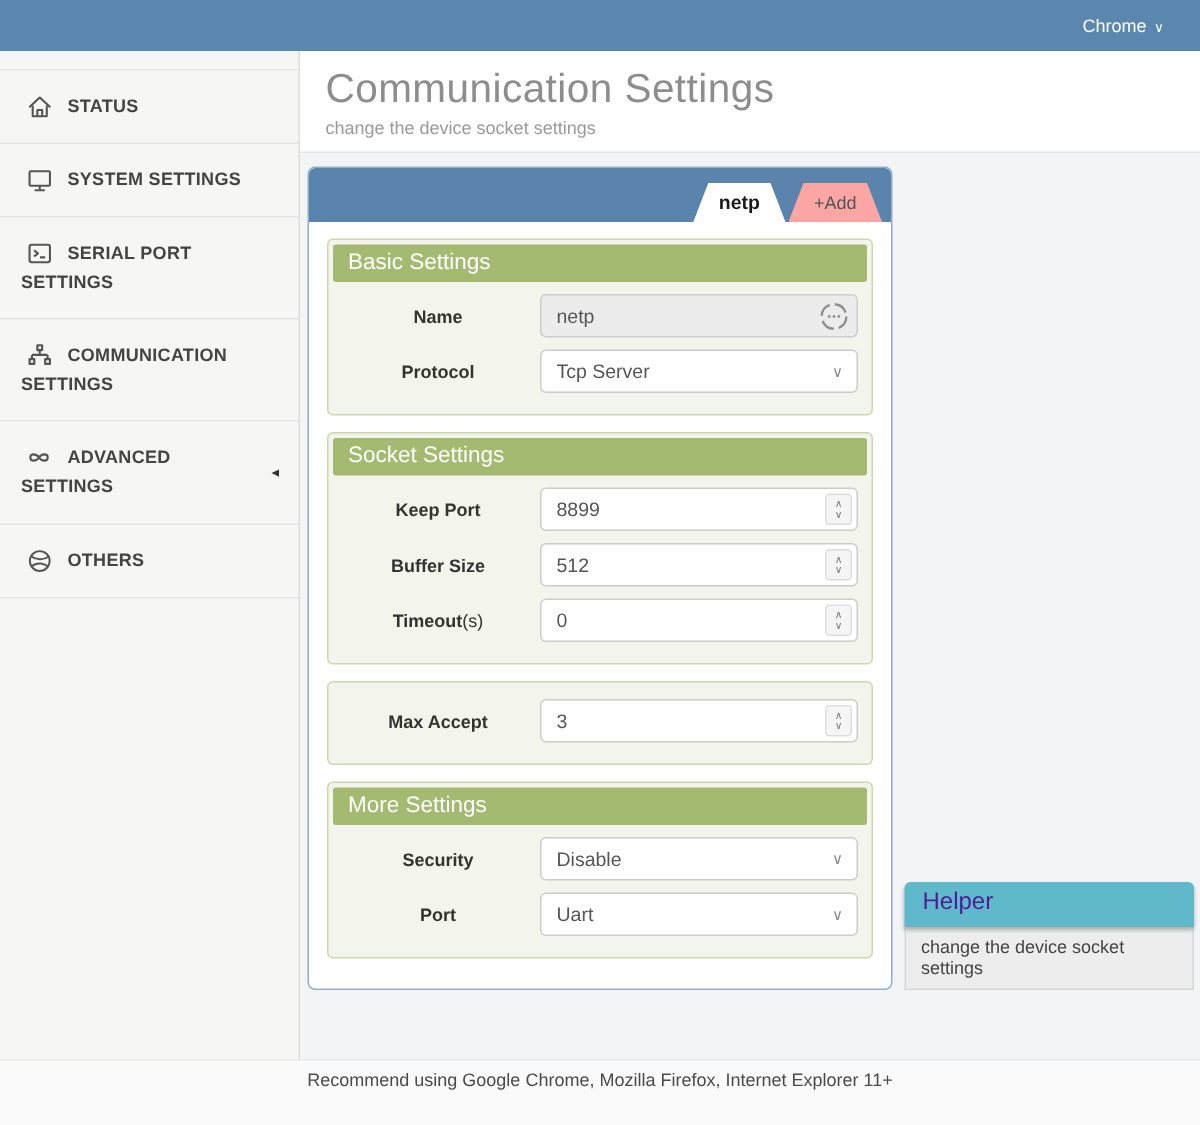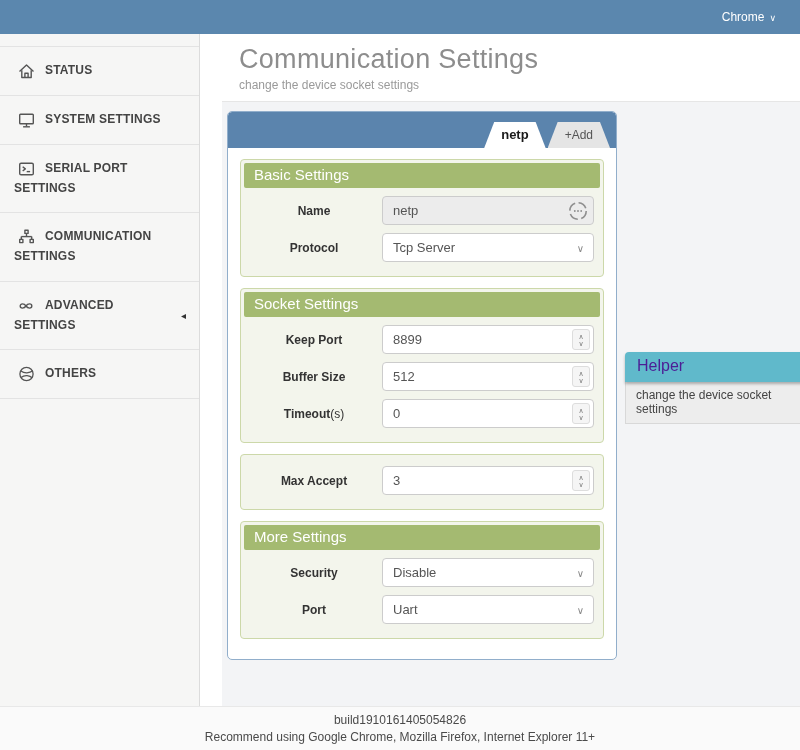--- a/index.html
+++ b/index.html
@@ -6,54 +6,54 @@
   html,body { width:800px; height:750px; overflow:hidden; background:#fff;
     font-family:"Liberation Sans", sans-serif; }
 
   
   .topbar { height:34px; background:#5b87ae; display:flex; align-items:center;
     justify-content:flex-end; padding-right:24px; }
   .lang { color:#fff; font-size:12px; cursor:pointer; display:flex; align-items:center; gap:5px; }
   .lang .caret { font-size:9px; position:relative; top:1px; }
 
   
-  .app { display:flex; height:672px; overflow:hidden;gap:22px; }
+  .app { display:flex; height:672px; overflow:hidden; }
 
   
   .sidebar { width:200px; background:#f6f6f5; border-right:1px solid #dcdcdc; flex:none; }
   .side-menu { margin-top:12px; border-top:1px solid #e3e3e3; }
   .side-item { position:relative; border-bottom:1px solid #e3e3e3;
     padding:14px 26px 14px 14px; cursor:pointer; }
   .sicon { display:inline-block; width:24px; height:20px; vertical-align:middle;
     margin-right:7px; text-align:center; }
   .sicon svg { vertical-align:middle; }
   .slabel { font-size:12px; font-weight:bold; color:#444; letter-spacing:.2px;
     vertical-align:middle; line-height:1.6; }
   .sarrow { position:absolute; right:13px; top:50%; transform:translateY(-50%);
     font-size:10px; color:#333; }
 
   
   .main { flex:1; background:#f3f4f6; display:flex; flex-direction:column; }
   .title-area { background:#fff; border-bottom:1px solid #e6e6e6; padding:10px 0 9px 17px; }
   .page-title { font-size:27px; font-weight:300; color:#8d8d8d; letter-spacing:.3px; }
   .page-subtitle { font-size:12px; color:#9a9a9a; margin-top:3px; }
 
-  .content { display:flex; align-items:center; padding:5px 0 0 5px; }
+  .content { display:flex; align-items:flex-end; padding:5px 0 0 5px; }
 
   
   .panel { width:390px; background:#fff; border:1px solid #91aecb; border-radius:5px;
     margin-top:4px; overflow:hidden; }
   .panel-strip { height:36px; background:#5b84ad; position:relative;
     border-radius:4px 4px 0 0; }
   .tabbar { position:absolute; right:6px; bottom:0; display:flex; gap:2px; }
   .tab { height:26px; line-height:26px; padding:0 17px;
     clip-path:polygon(10px 0, calc(100% - 10px) 0, 100% 100%, 0 100%);
     font-size:12px; cursor:pointer; }
   .tab.active { background:#fff; color:#1a1a1a; font-weight:bold; font-size:13px; }
-  .tab.add { background:#e5e5e5; color:#555; }
+  .tab.add { background:#fca5a5; color:#555; }
   .panel-body { padding:11px 12px 9px; }
 
   
   .section { border:1px solid #ccd8a9; border-radius:4px; background:#f3f5ec;
     padding:3px 3px 7px; margin-bottom:11px; }
   .sec-header { background:#a4ba71; color:#fff; font-size:15px;
     padding:3px 10px 5px; border-radius:2px; }
   .row { display:flex; align-items:center; margin:8px 6px 7px; }
   .flabel { width:128px; text-align:center; font-size:12px; color:#333; flex:none; }
   .lbl-main { font-weight:bold; }
@@ -272,15 +272,14 @@
 
       <div class="helper">
         <div class="helper-header">Helper</div>
         <div class="helper-body">change the device socket settings</div>
       </div>
     </div>
   </div>
 </div>
 
 <div class="footer">
-  <div>build1910161405054826</div>
   <div>Recommend using Google Chrome, Mozilla Firefox, Internet Explorer 11+</div>
 </div>
 
 </body></html>

